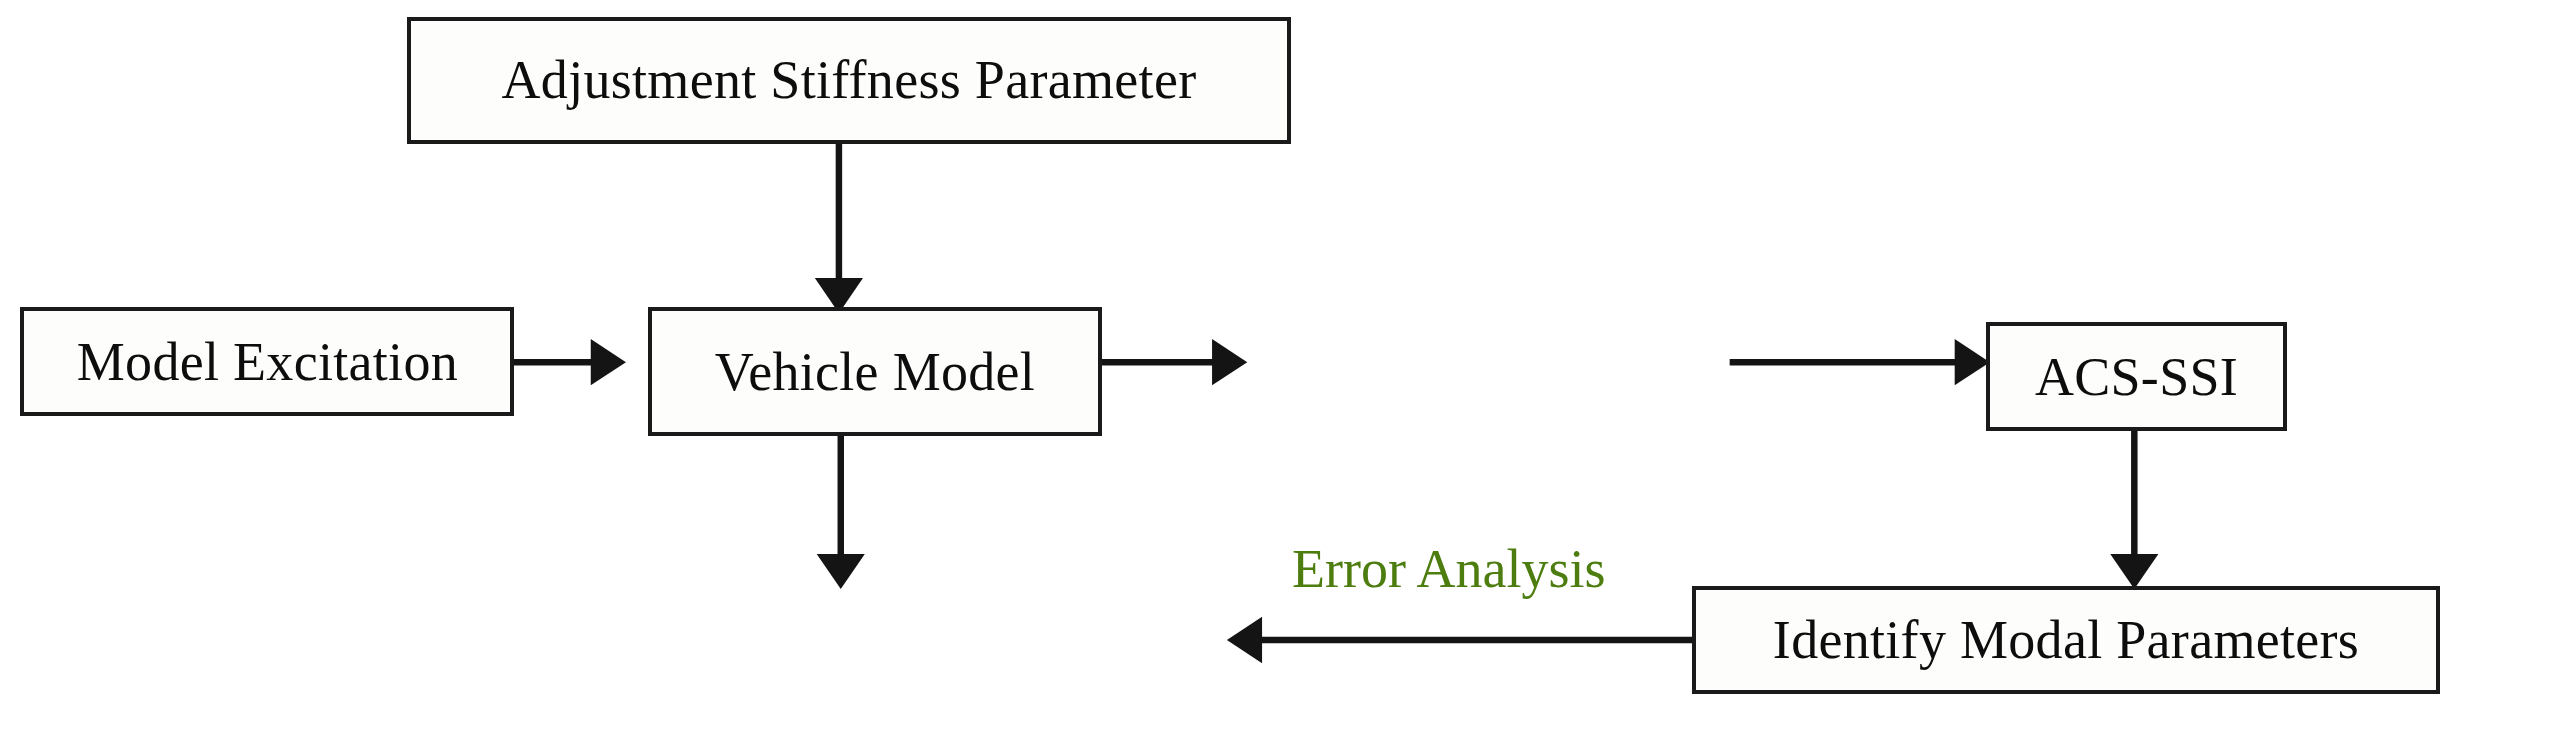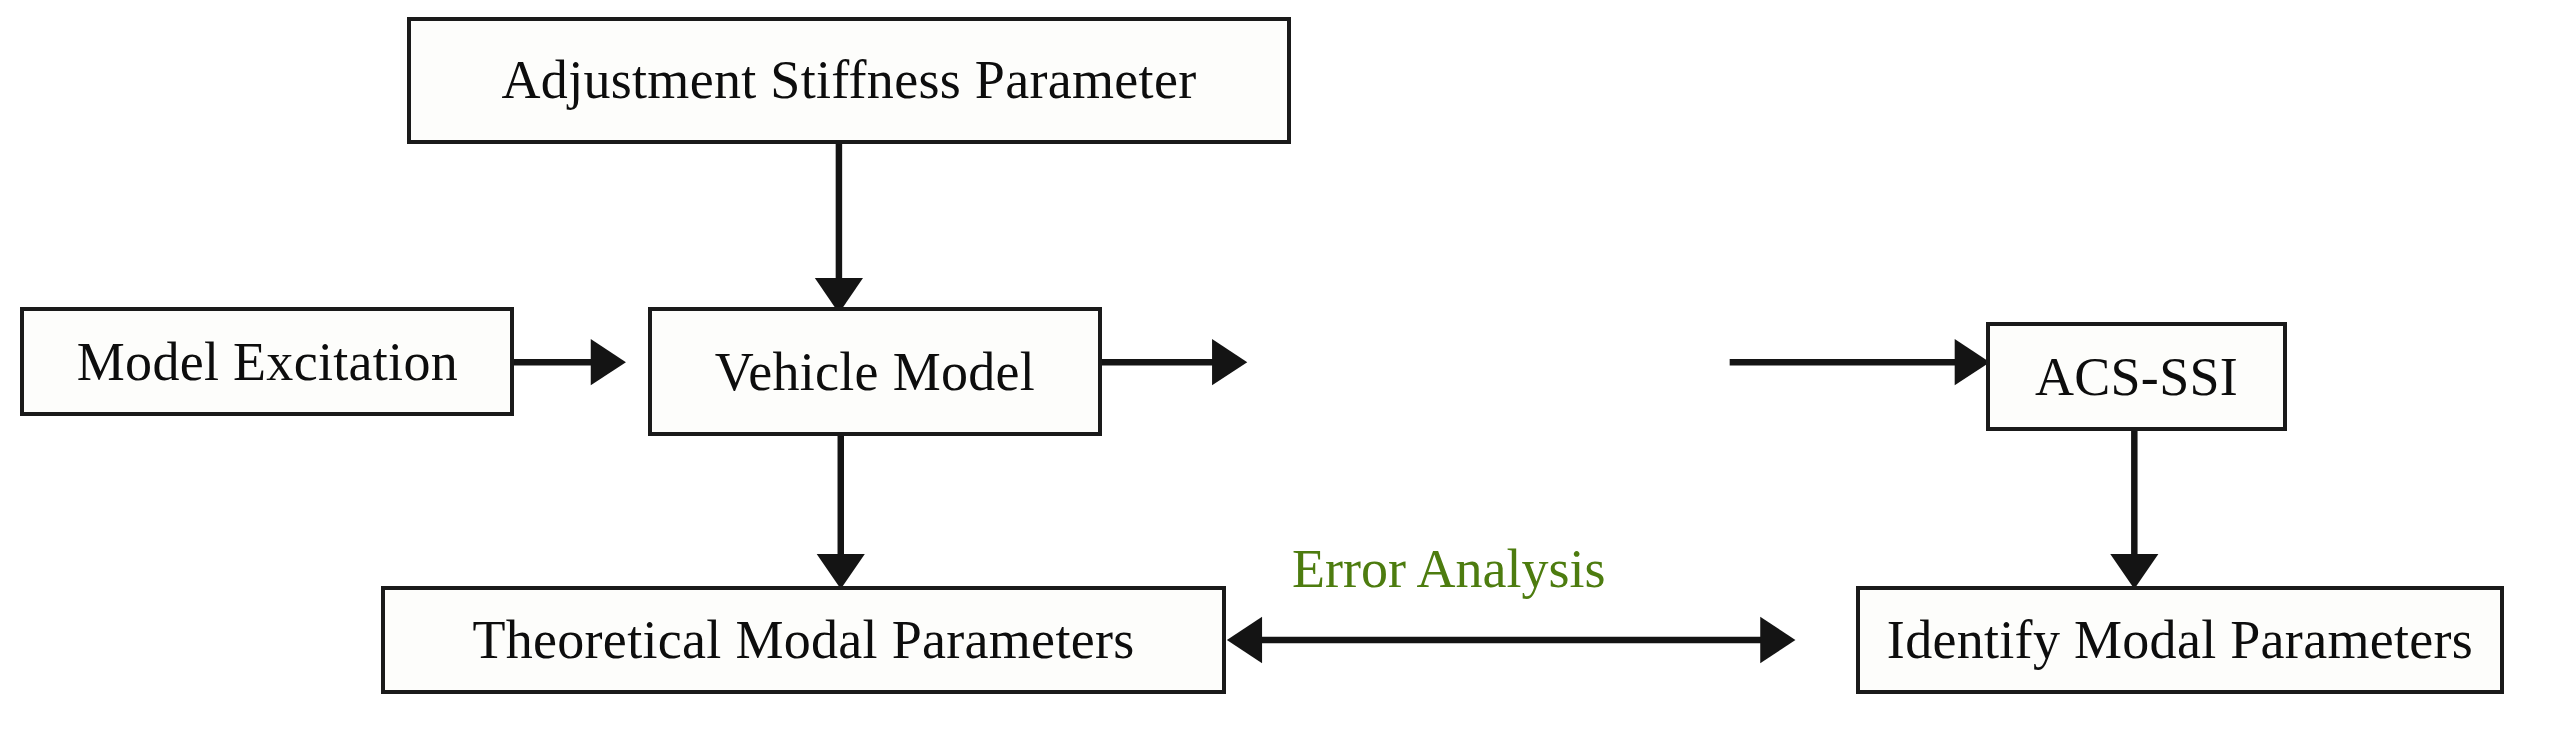--- a/index.html
+++ b/index.html
@@ -33,21 +33,21 @@
     font-size: 54px;
     letter-spacing: 0.3px;
   }
   
   #node-adjustment      { left: 407px;  top: 16.7px;  width: 884px; height: 127px; }
   #node-road            { left: 20.4px;   top: 307px; width: 494px; height: 109px; }
   #node-vehicle         { left: 648px;  top: 307px; width: 454px; height: 129px; }
   #node-response        { left: 1244px; top: 307px; width: 486px; height: 109px; }
   #node-acsssi          { left: 1986px; top: 314px; width: 301px; height: 109px; margin-top: 8px; }
   #node-theoretical     { left: 381px;  top: 586px; width: 845px; height: 108px; }
-  #node-identify        { left: 1856px; top: 586px; width: 648px; height: 108px; }
+  #node-identify        { left: 1692px; top: 586px; width: 748px; height: 108px; }
 
   
   .edge-label {
     position: absolute;
     color: #4d7c0f;
     font-size: 54px;
     line-height: 1;
     white-space: nowrap;
   }
   #label-error-analysis { left: 1292px; top: 542px; }
@@ -118,23 +118,20 @@
 
   <div class="node" id="node-vehicle">
     <span class="node-label">Vehicle Model</span>
   </div>
 
 
   <div class="node" id="node-acsssi">
     <span class="node-label">ACS-SSI</span>
   </div>
 
-  <div class="node" id="node-theoretical">
-    <span class="node-label">Theoretical Modal Parameters</span>
-  </div>
 
   <div class="node" id="node-identify">
     <span class="node-label">Identify Modal Parameters</span>
   </div>
 
   <div class="edge-label" id="label-error-analysis">Error Analysis</div>
 
 </div>
 
 

